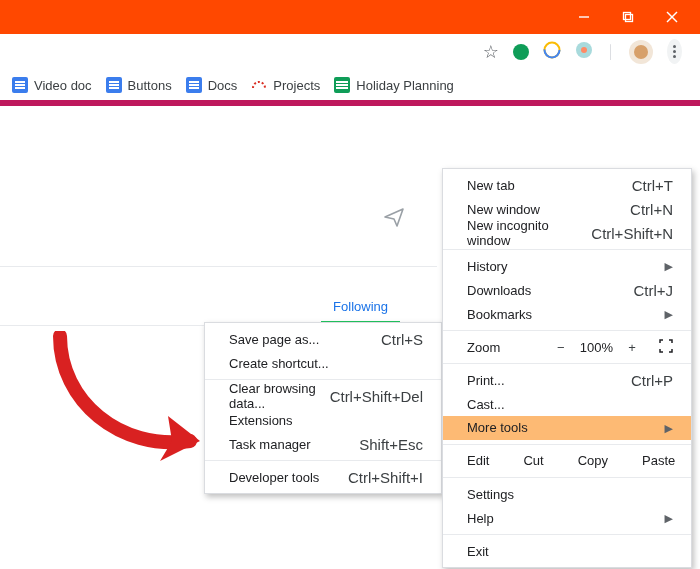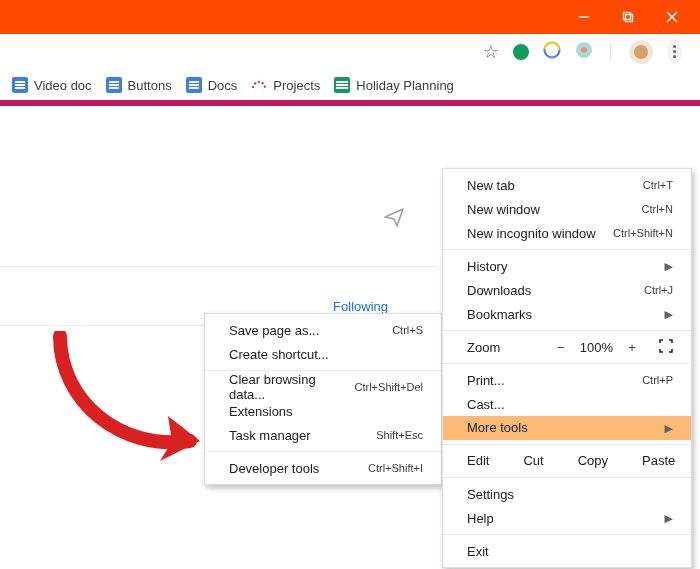--- a/index.html
+++ b/index.html
@@ -70,25 +70,25 @@
   .arrow { position:absolute; top:225px; left:50px; }
   
   .menu {
     position:absolute;
     background:#fff;
     border:1px solid #dadce0;
     box-shadow: 2px 3px 6px rgba(0,0,0,.25);
     padding: 4px 0;
   }
   .main-menu { top: 62px; right: 8px; width: 250px; }
-  .sub-menu { top: 207px; right: 258px; width: 238px; }
+  .sub-menu { top: 216px; right: 258px; width: 238px; }
   .mi { display:flex; align-items:center; justify-content:space-between; padding: 5px 18px 5px 24px; height:24px; color:#202124; }
   .mi.highlight { background:#fdba74;align-items:flex-end; }
   .mi .lab { flex:1; }
-  .mi .sc { color:#3c4043; font-size:11px; }
+  .mi .sc { color:#3c4043; font-size:15px; }
   .mi .chev { color:#5f6368; font-size:11px; margin-left:auto;}
   .sep { height:1px; background:#e8eaed; margin:4px 0; }
   .zoom-row { display:flex; align-items:center; padding:5px 16px 5px 24px; height:24px; gap:10px;}
   .zoom-row .lab { flex:1; }
   .zoom-btn { width:18px; text-align:center; color:#3c4043; }
   .edit-row { display:flex; align-items:flex-end; padding:5px 29px 5px 24px; height:24px;}
   .edit-row .lab { flex:1; }
   .edit-row .act { margin-left:34px; color:#202124; }
 </style>
 </head>

